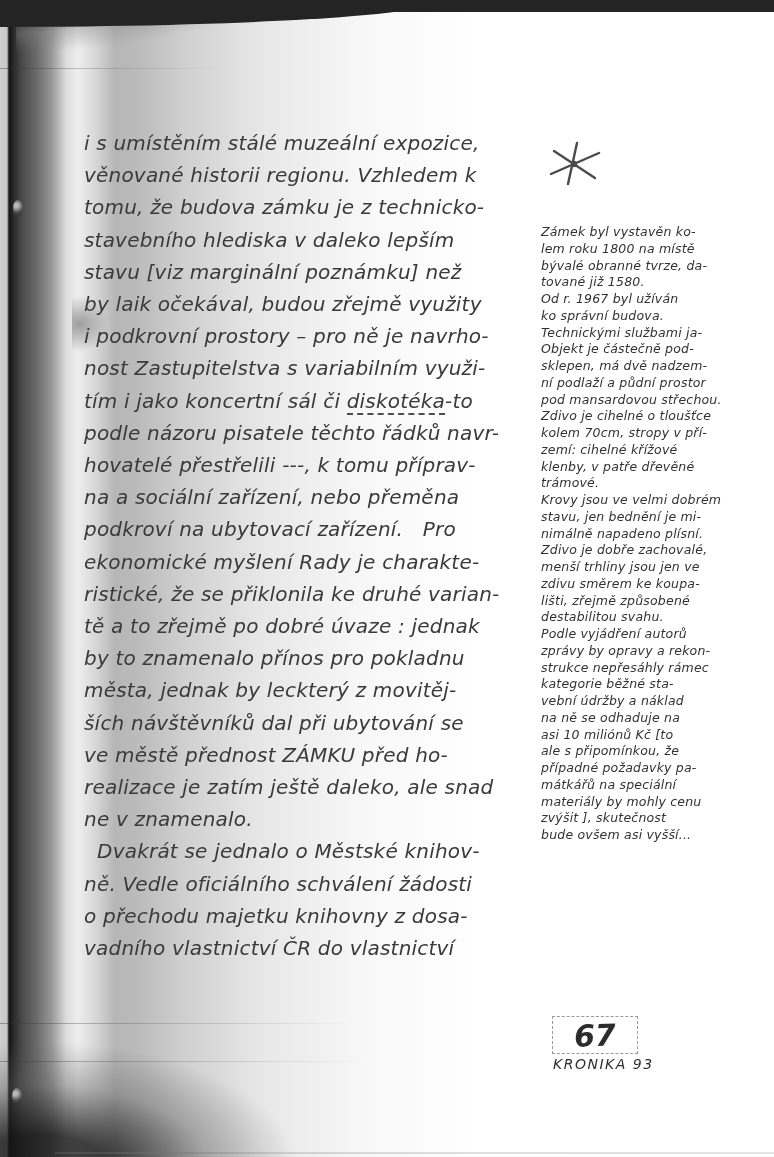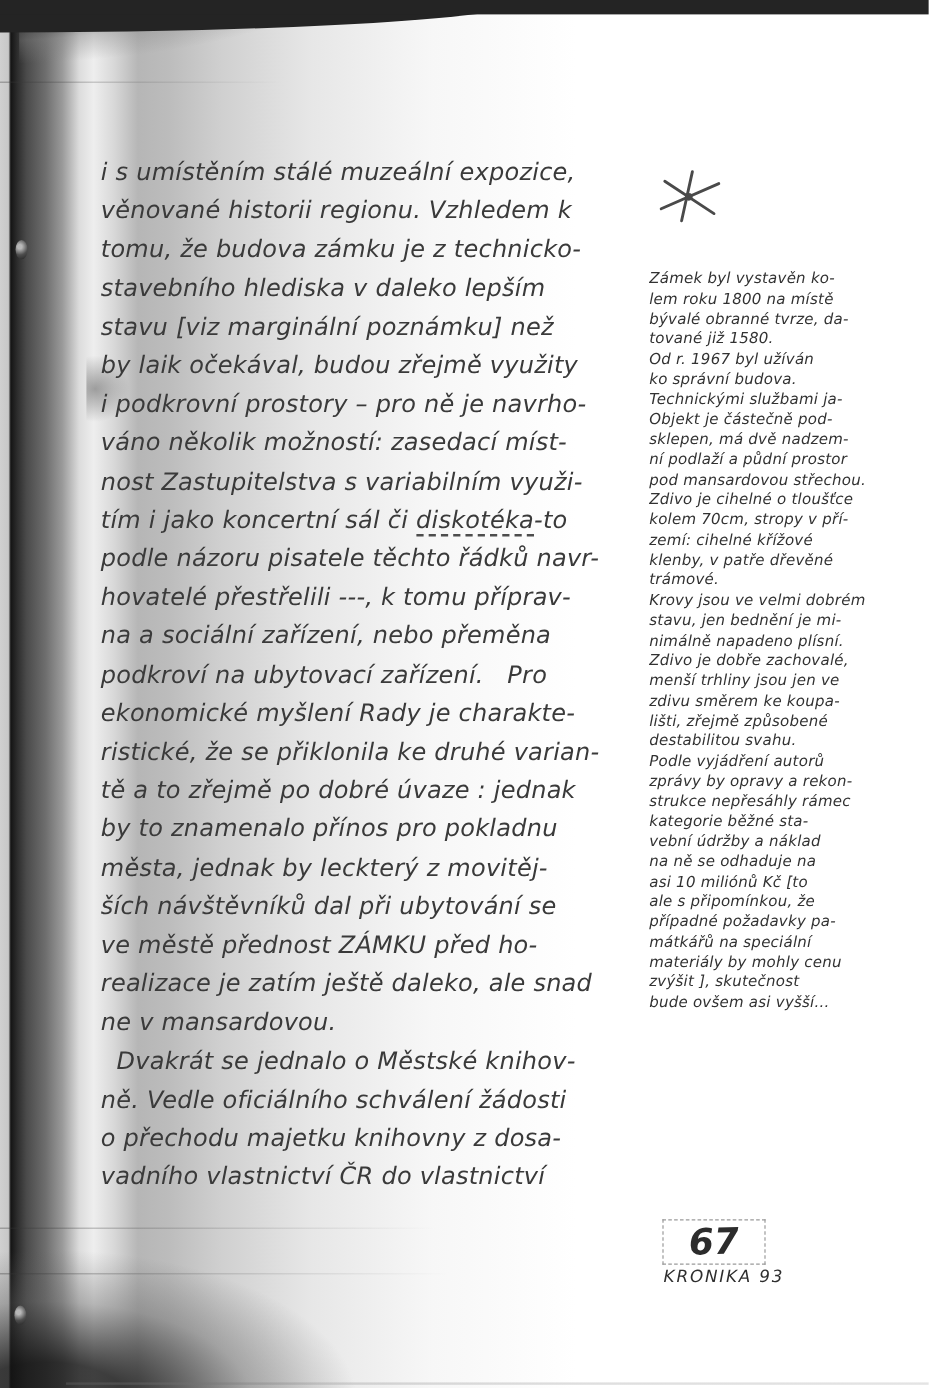--- a/index.html
+++ b/index.html
@@ -117,39 +117,38 @@
   <div class="main-text hand">
     <div>
 
     <div class="text-line">i s umístěním stálé muzeální expozice,</div>
         <div class="text-line">věnované historii regionu. Vzhledem k</div>
         <div class="text-line">tomu, že budova zámku je z technicko-</div>
         <div class="text-line">stavebního hlediska v daleko lepším</div>
         <div class="text-line">stavu [viz marginální poznámku] než</div>
         <div class="text-line">by laik očekával, budou zřejmě využity</div>
         <div class="text-line">i podkrovní prostory – pro ně je navrho-</div>
-        <div class="text-line">váno několik možností: zasedací míst-</div>
         <div class="text-line">nost Zastupitelstva s variabilním využi-</div>
       </div>
     <div class="text-line"><span>tím i jako koncertní sál či </span><span class="u-dashed">diskotéka</span><span>-to</span></div>
     <div>
 
     <div class="text-line">podle názoru pisatele těchto řádků navr-</div>
         <div class="text-line">hovatelé přestřelili ---, k tomu příprav-</div>
         <div class="text-line">na a sociální zařízení, nebo přeměna</div>
         <div class="text-line">podkroví na ubytovací zařízení.   Pro</div>
         <div class="text-line">ekonomické myšlení Rady je charakte-</div>
         <div class="text-line">ristické, že se přiklonila ke druhé varian-</div>
         <div class="text-line">tě a to zřejmě po dobré úvaze : jednak</div>
         <div class="text-line">by to znamenalo přínos pro pokladnu</div>
         <div class="text-line">města, jednak by leckterý z movitěj-</div>
         <div class="text-line">ších návštěvníků dal při ubytování se</div>
         <div class="text-line">ve městě přednost ZÁMKU před ho-</div>
         <div class="text-line">realizace je zatím ještě daleko, ale snad</div>
-        <div class="text-line">ne v mansardovou.</div>
+        <div class="text-line">ne v znamenalo.</div>
         <div class="text-line">  Dvakrát se jednalo o Městské knihov-</div>
         <div class="text-line">ně. Vedle oficiálního schválení žádosti</div>
         <div class="text-line">o přechodu majetku knihovny z dosa-</div>
         <div class="text-line">vadního vlastnictví ČR do vlastnictví</div>
       </div>
   </div>
 
   <svg class="asterisk" viewBox="0 0 54 48">
     <g stroke="#4a4a4a" stroke-width="2.4" stroke-linecap="round" fill="none">
       <line x1="29" y1="3" x2="20" y2="44"></line>

